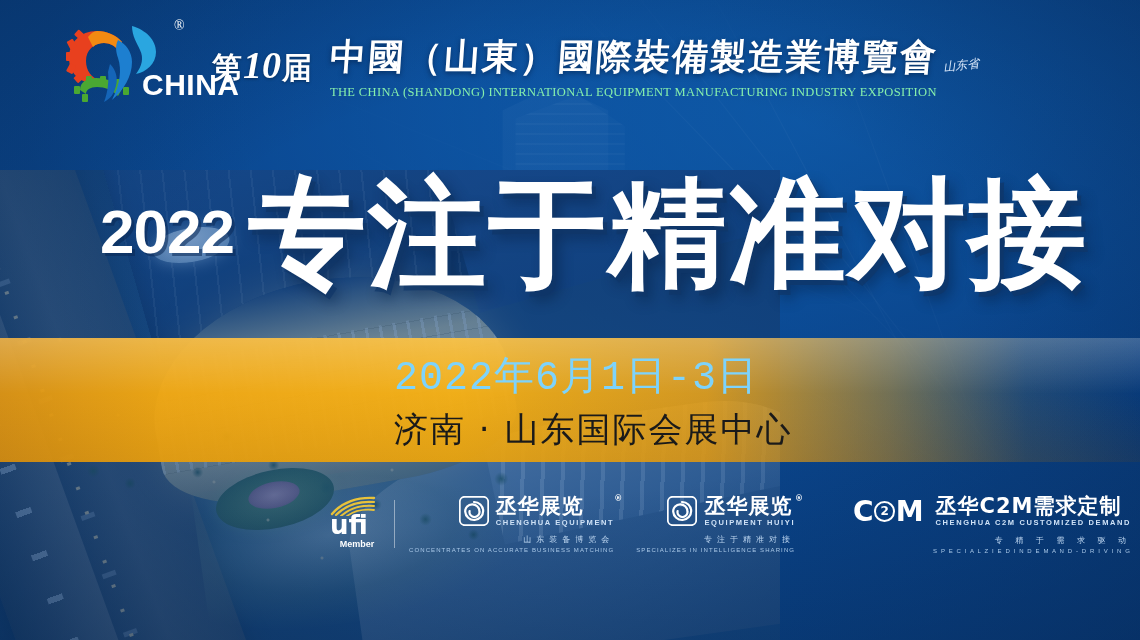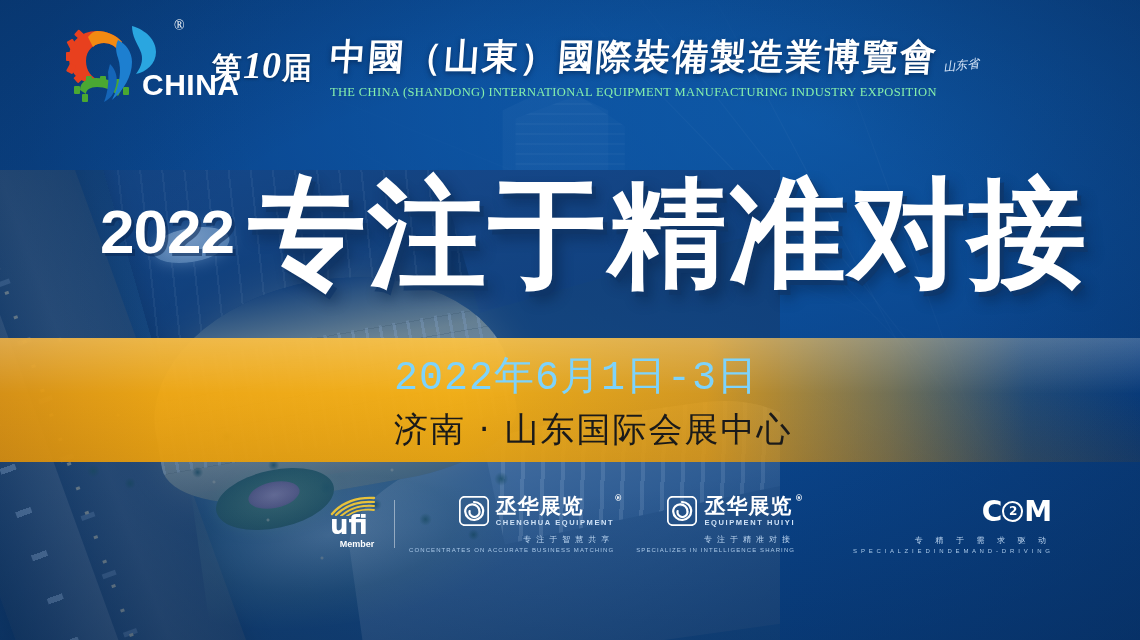--- a/index.html
+++ b/index.html
@@ -480,21 +480,21 @@
           <rect x="0.8" y="0.8" width="28.4" height="28.4" rx="5" fill="none" stroke="#fff" stroke-width="1.8"></rect>
           <path d="M15 6 A9 9 0 1 1 6.2 15.6 A7 7 0 1 1 20.4 15.2 A5 5 0 1 1 10.6 15" fill="none" stroke="#fff" stroke-width="2.2" stroke-linecap="round"></path>
         </svg>
         <div class="brand-words">
           <div class="brand-cn">
             <span>丞华展览</span><sup>®</sup>
           </div>
           <div class="brand-en">CHENGHUA EQUIPMENT</div>
         </div>
       </div>
-      <div class="brand-tag-cn">专注于智慧共享</div>
+      <div class="brand-tag-cn">山东装备博览会</div>
       <div class="brand-tag-en">CONCENTRATES ON ACCURATE BUSINESS MATCHING</div>
     </div>
 
     <div class="gap"></div>
 
     <div class="brand">
       <div class="brand-top">
         <svg class="spiral" viewBox="0 0 30 30">
           <rect x="0.8" y="0.8" width="28.4" height="28.4" rx="5" fill="none" stroke="#fff" stroke-width="1.8"></rect>
           <path d="M15 6 A9 9 0 1 1 6.2 15.6 A7 7 0 1 1 20.4 15.2 A5 5 0 1 1 10.6 15" fill="none" stroke="#fff" stroke-width="2.2" stroke-linecap="round"></path>
@@ -512,19 +512,25 @@
 
     <div class="gap-wide"></div>
 
     <div class="brand">
       <div class="brand-top">
         <div class="c2m-mark">
           <span>C</span>
           <span class="c2m-circle">2</span>
           <span>M</span>
         </div>
+        <div class="brand-words" style="margin-left:6px;">
+          <div class="brand-cn">
+            <span>丞华C2M需求定制</span>
+          </div>
+          <div class="brand-en">CHENGHUA C2M CUSTOMIZED DEMAND</div>
+        </div>
       </div>
       <div class="brand-tag-cn">专 精 于 需 求 驱 动</div>
       <div class="brand-tag-en">S P E C I A L Z I E D   I N   D E M A N D - D R I V I N G</div>
     </div>
 
   </div>
 </div>
 
 </body></html>

